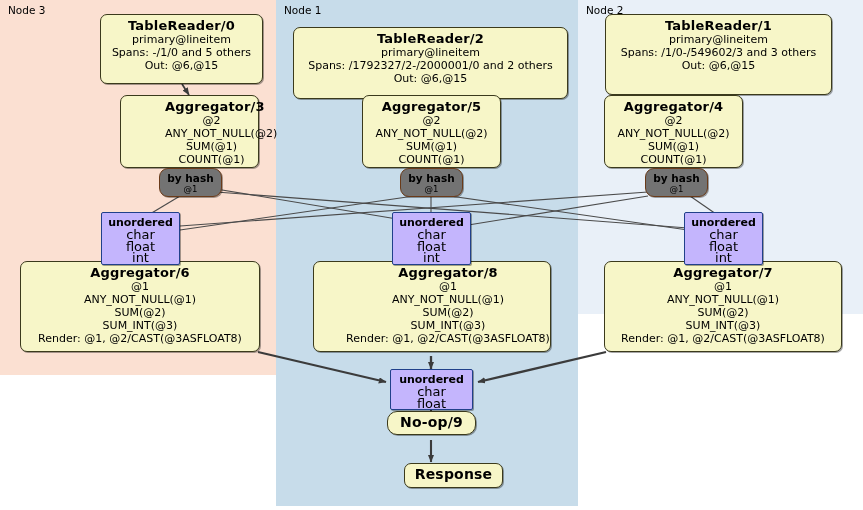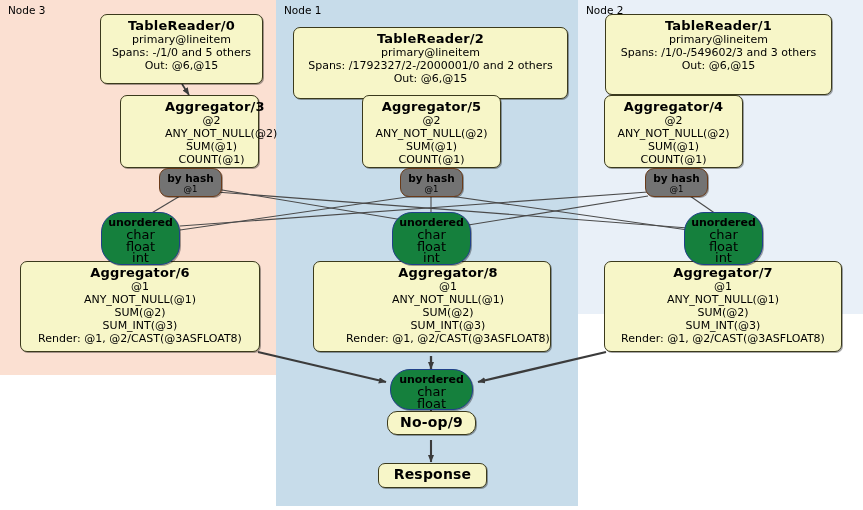--- a/index.html
+++ b/index.html
@@ -40,21 +40,21 @@
   .proc .l{
     font-size:11px;line-height:13px;display:block;
   }
   .hash{
     background:#737373;border-color:#6a3b1a;border-radius:9px;
     z-index:6;
   }
   .hash .t{font-weight:bold;font-size:10.5px;line-height:12px;display:block;margin-top:3px;}
   .hash .l{font-size:8.5px;line-height:10px;display:block;color:#000;}
   .stream{
-    background:#15803d;border-color:#20408a;border-radius:20px;z-index:6;
+    background:#c4b5fd;border-color:#20408a;border-radius:2px;z-index:6;
   }
   .stream .t{font-weight:bold;font-size:11px;line-height:13px;display:block;margin-top:3px;}
   .stream .l{font-size:13px;line-height:11.5px;display:block;}
   .small-proc .t{font-weight:bold;font-size:14px;line-height:17px;display:block;margin-top:2px;}
 </style>
 </head>
 <body>
 
 <div id="stage">
 
@@ -228,17 +228,17 @@
   <div class="node stream" style="left:390px;top:369px;width:83px;height:41px;">
     <span class="t">unordered</span>
     <span class="l">char</span>
     <span class="l">float</span>
   </div>
 
   <div class="node proc small-proc" style="left:387px;top:411px;width:89px;height:24px;border-radius:10px;">
     <span class="t">No-op/9</span>
   </div>
 
-  <div class="node proc small-proc" style="left:378px;top:463px;width:109px;height:25px;">
+  <div class="node proc small-proc" style="left:404px;top:463px;width:99px;height:25px;">
     <span class="t">Response</span>
   </div>
 
 </div>
 
 </body></html>

